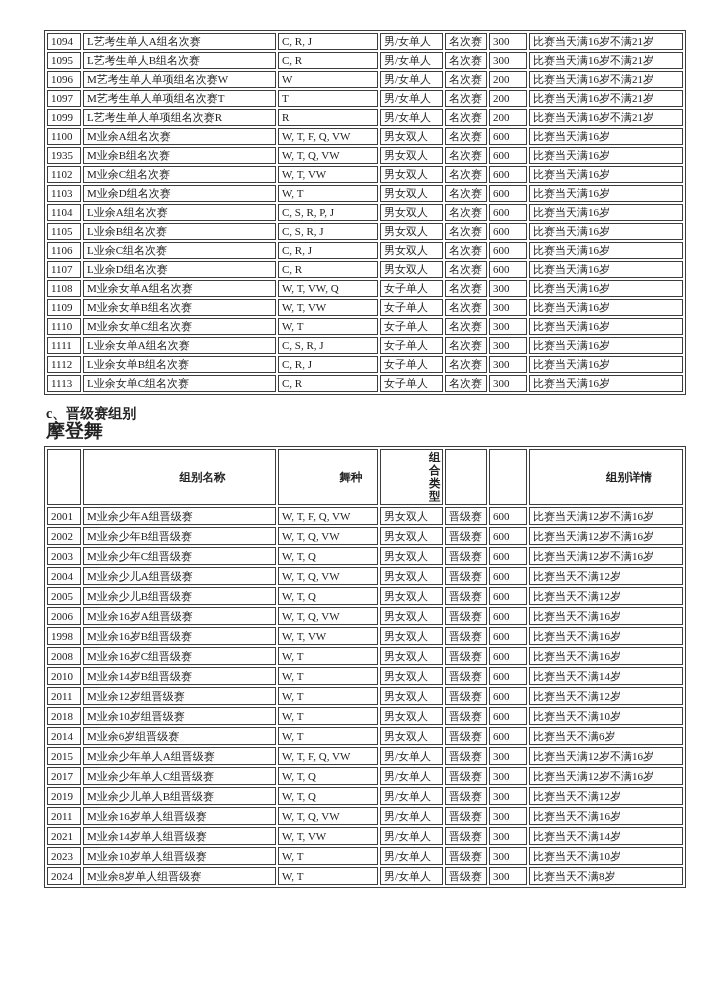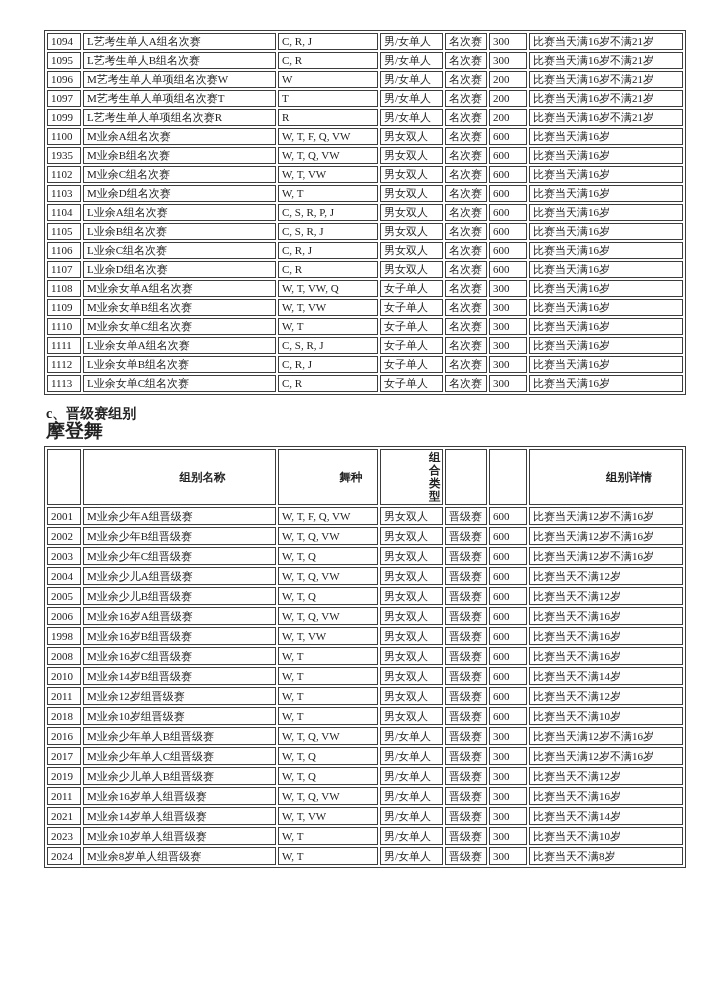--- a/index.html
+++ b/index.html
@@ -369,23 +369,32 @@
         <tr>
           <td>2018</td>
           <td>M业余10岁组晋级赛</td>
           <td>W, T</td>
           <td>男女双人</td>
           <td>晋级赛</td>
           <td>600</td>
           <td>比赛当天不满10岁</td>
         </tr>
         <tr>
-          <td>2016</td>
-          <td>M业余少年单人B组晋级赛</td>
-          <td>W, T, Q, VW</td>
+          <td>2014</td>
+          <td>M业余6岁组晋级赛</td>
+          <td>W, T</td>
+          <td>男女双人</td>
+          <td>晋级赛</td>
+          <td>600</td>
+          <td>比赛当天不满6岁</td>
+        </tr>
+        <tr>
+          <td>2015</td>
+          <td>M业余少年单人A组晋级赛</td>
+          <td>W, T, F, Q, VW</td>
           <td>男/女单人</td>
           <td>晋级赛</td>
           <td>300</td>
           <td>比赛当天满12岁不满16岁</td>
         </tr>
         <tr>
           <td>2017</td>
           <td>M业余少年单人C组晋级赛</td>
           <td>W, T, Q</td>
           <td>男/女单人</td>

